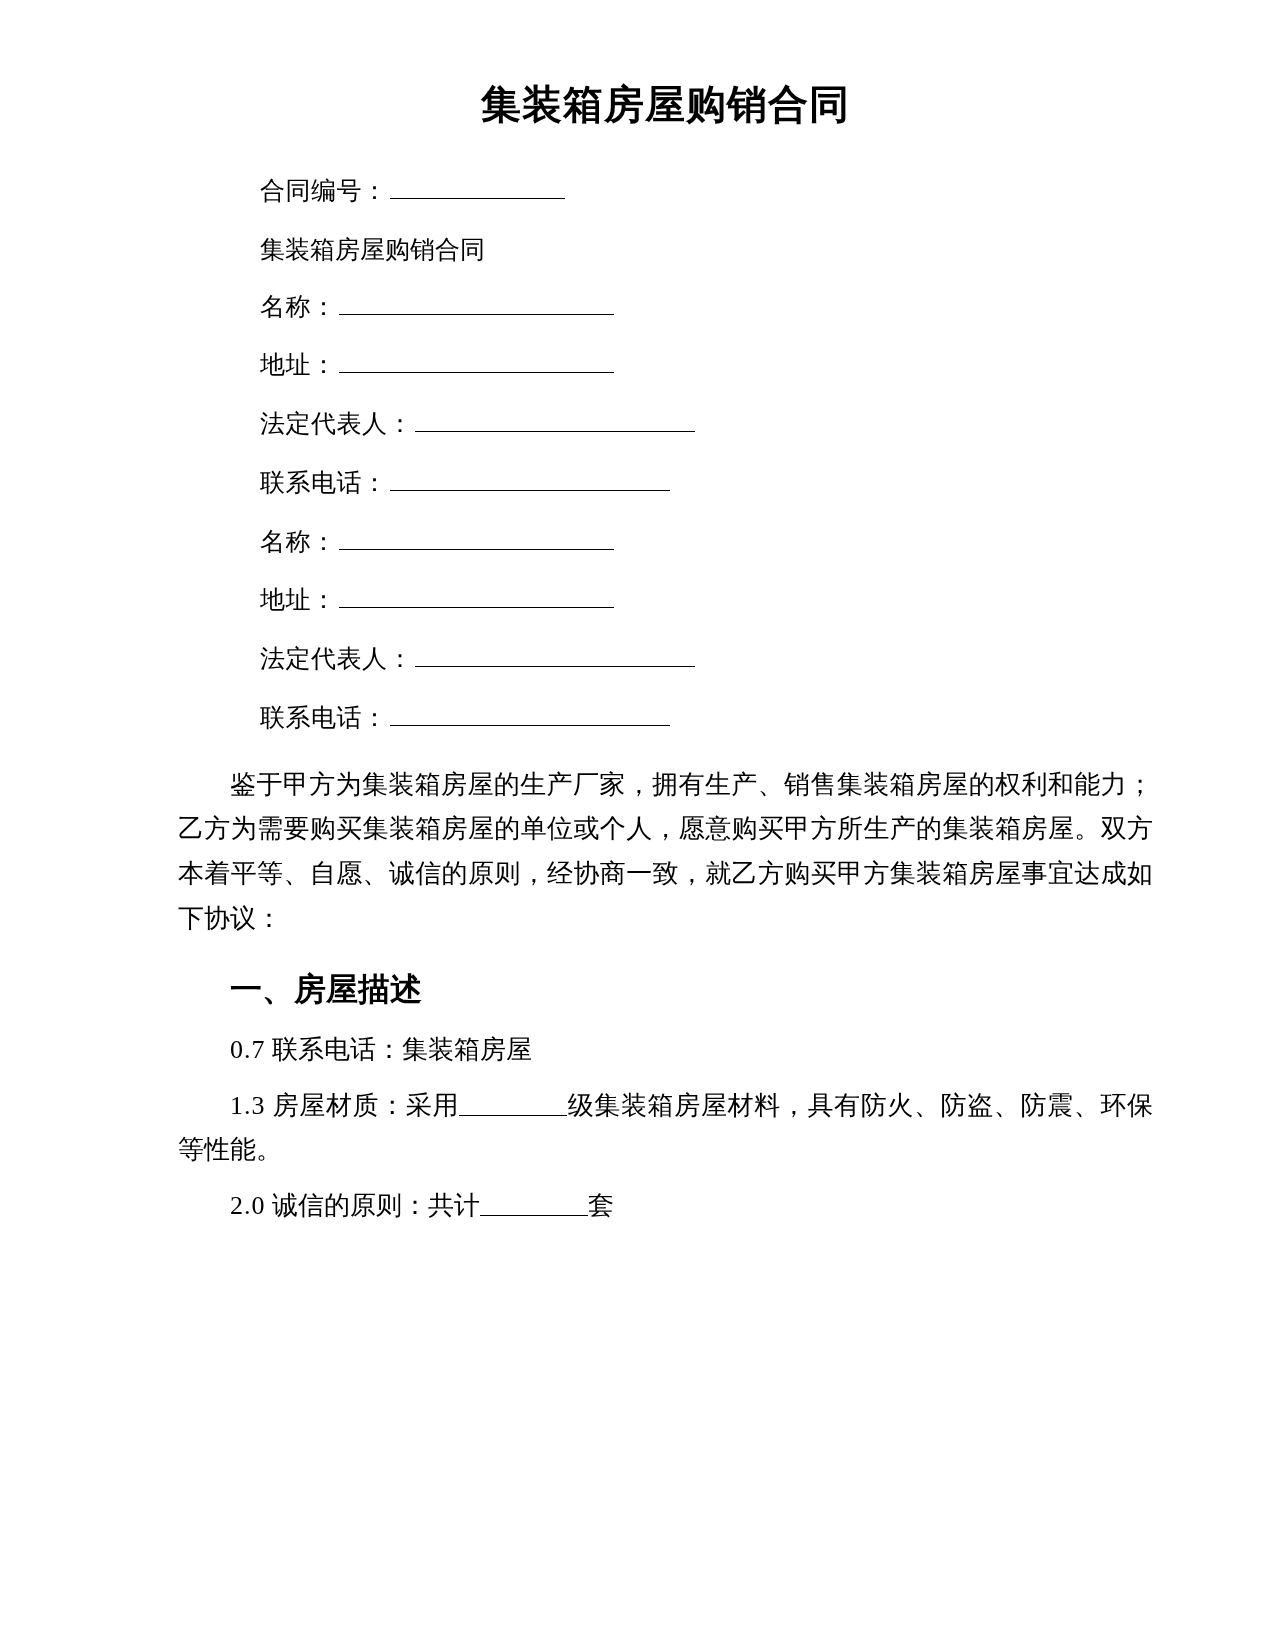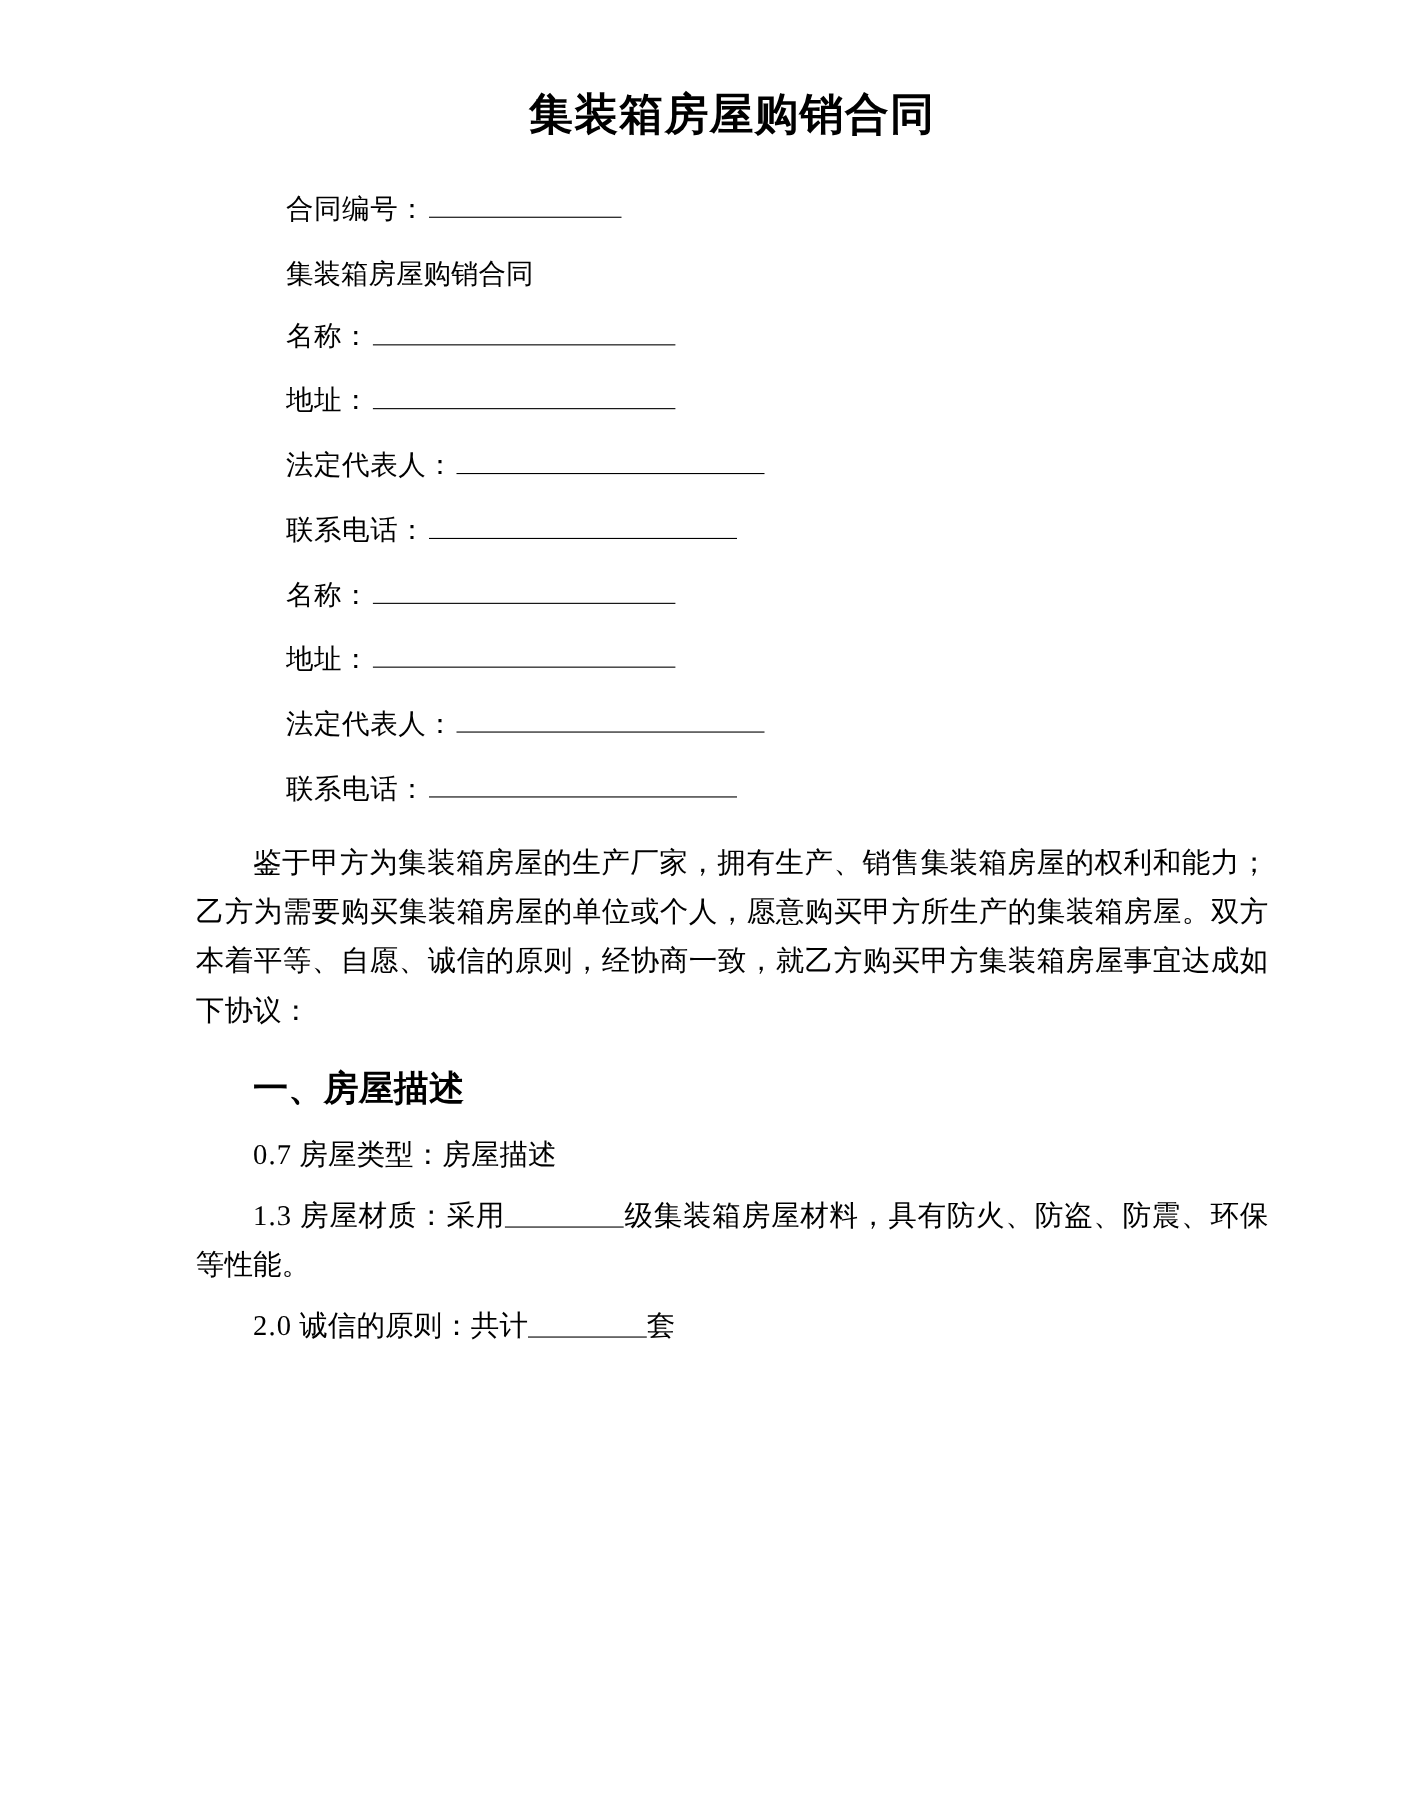--- a/index.html
+++ b/index.html
@@ -138,21 +138,21 @@
   <div class="field-line">
     <span class="field-label">联系电话：</span><span class="blank w-lg"></span>
   </div>
 
   <p class="para">鉴于甲方为集装箱房屋的生产厂家，拥有生产、销售集装箱房屋的权利和能力；乙方为需要购买集装箱房屋的单位或个人，愿意购买甲方所生产的集装箱房屋。双方本着平等、自愿、诚信的原则，经协商一致，就乙方购买甲方集装箱房屋事宜达成如下协议：</p>
 
   <h2 class="section-head">一、房屋描述</h2>
 
   <p class="clause">
     <span class="num">0.7</span>
-    <span>房屋类型：房屋描述</span>
+    <span>联系电话：集装箱房屋</span>
   </p>
 
 
   <p class="clause">
     <span class="num">1.3</span>
     <span>房屋材质：采用</span><span class="inline-blank"></span><span>级集装箱房屋材料，具有防火、防盗、防震、环保等性能。</span>
   </p>
 
   <p class="clause">
     <span class="num">2.0</span>

